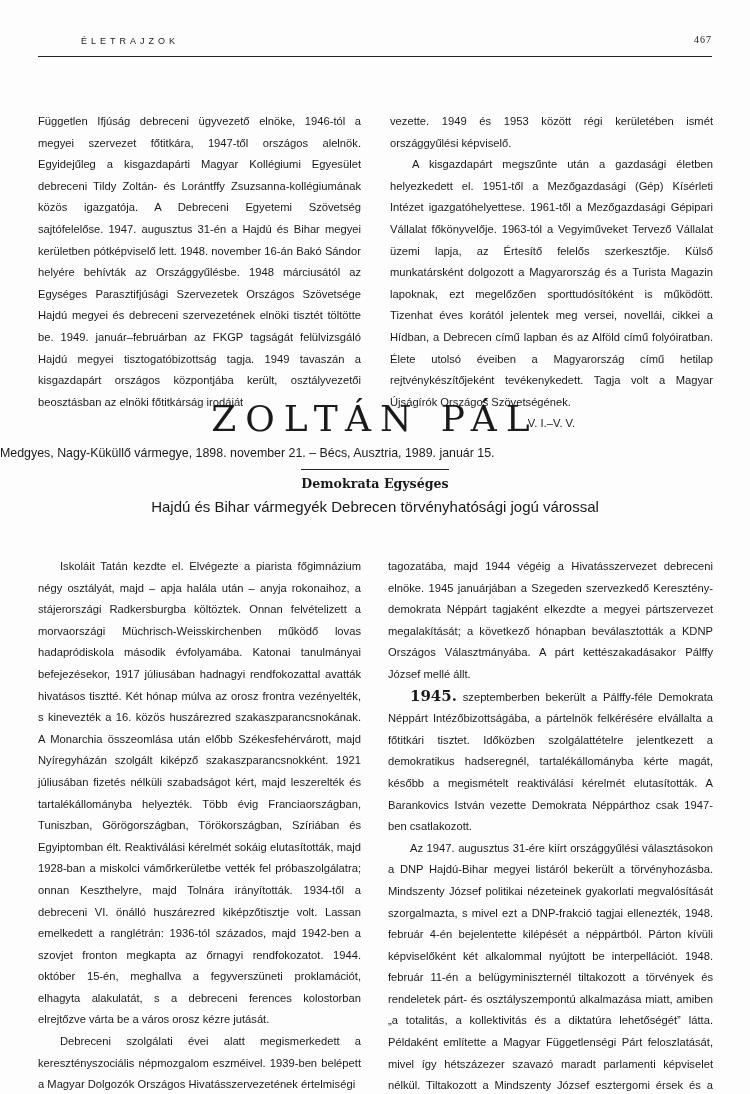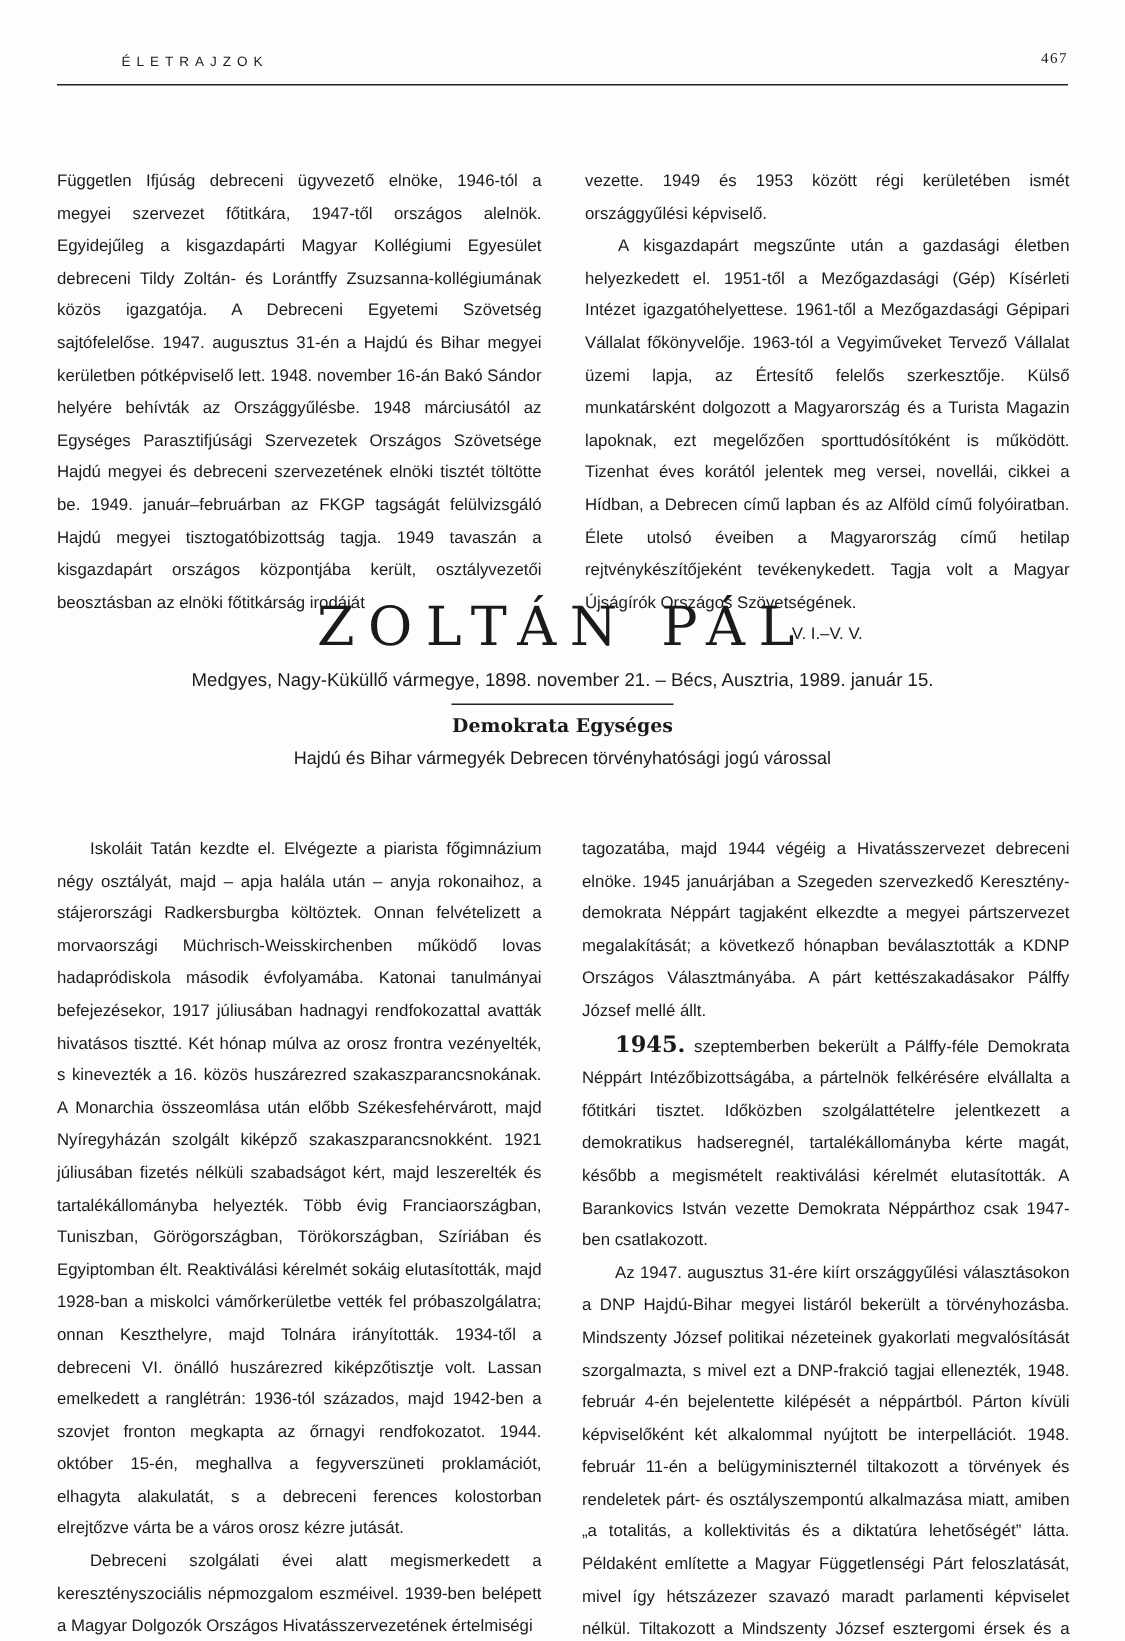--- a/index.html
+++ b/index.html
@@ -9,25 +9,25 @@
   .rh-right { position:absolute; right:268px; top:34px; font-size:10px; letter-spacing:1px; }
   .rh-rule { position:absolute; left:38px; top:56px; width:444px; height:1px; background:#222; }
   .col { position:absolute; font-size:11.2px; line-height:21.6px; text-align:justify;margin-top:12px; }
   .col p { margin:0; }
   .col p.indent { text-indent:22px; }
   .col1-top { left:38px; top:99px; width:323px; }
   .col2-top { left:390px; top:99px; width:323px; }
   .sig { text-align:center; }
   .title { position:absolute; left:0; width:750px; top:398px; text-align:center;
            font-family:"DejaVu Serif", serif; font-size:36px; letter-spacing:9px; font-weight:normal; }
-  .birth { position:absolute; left:0; width:750px; top:446px; text-align:center; font-size:12.4px; }
+  .birth { position:absolute; left:0; width:750px; top:446px; font-size:12.4px; }
   .short-rule { position:absolute; left:297px; top:469px; width:148px; height:1px; background:#222; }
   .party { position:absolute; left:0; width:750px; top:476px; text-align:center;
            font-family:"DejaVu Serif", serif; font-weight:bold; font-size:12.6px; }
-  .district { position:absolute; left:0; width:750px; top:498px; text-align:center; font-size:12px; }
+  .district { position:absolute; left:0; width:750px; top:498px; text-align:center; font-size:15px; }
   .col1-bot { left:58px; top:544px; width:289px; }
   .col2-bot { left:388px; top:544px; width:325px; }
   .col1-bot, .col2-bot { font-size:11.2px; line-height:21.6px; }
   .bignum { font-family:"DejaVu Serif", serif; font-weight:bold; font-size:15px; }
 </style>
 </head>
 <body>
 
 <div class="rh-left">ÉLETRAJZOK</div>
 <div class="rh-right" style="left:auto;right:38px;font-family:Liberation Serif, serif;">467</div>

